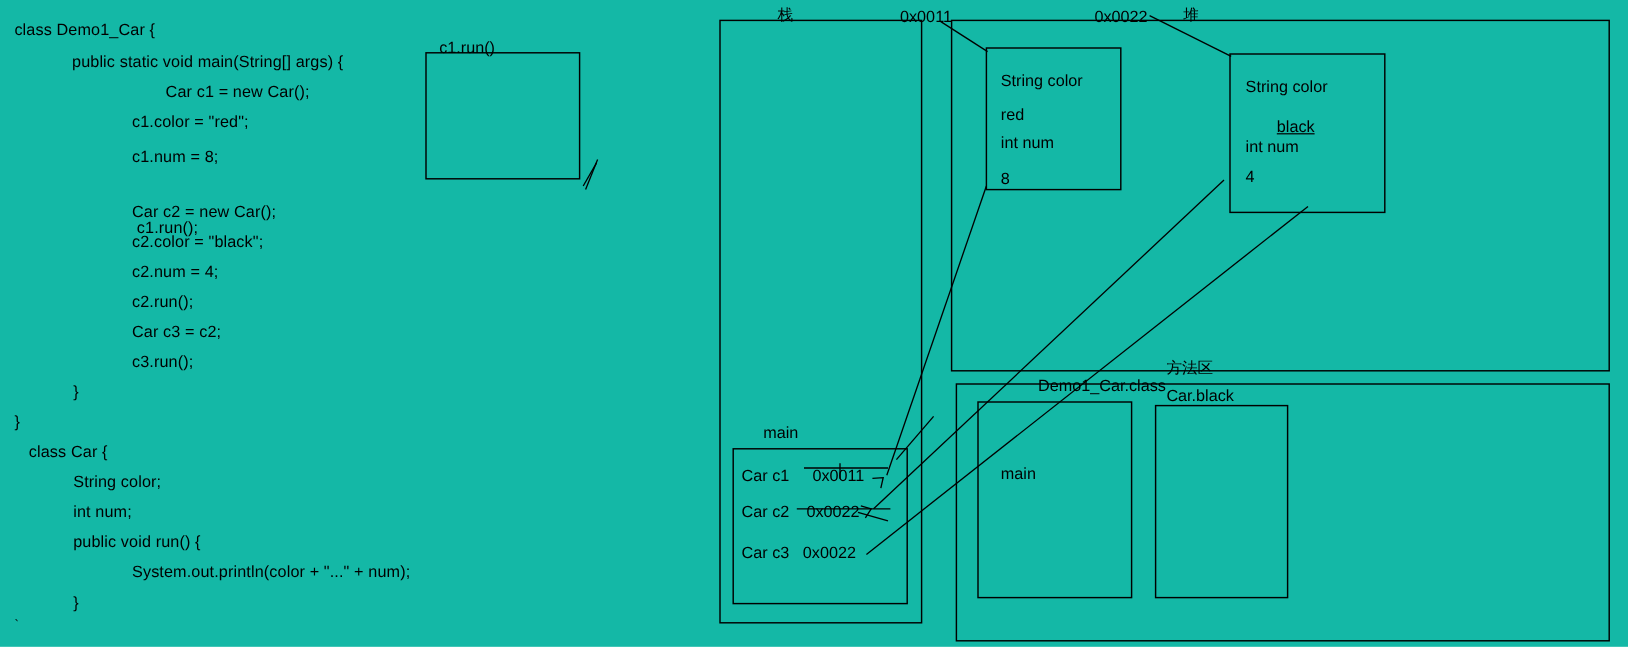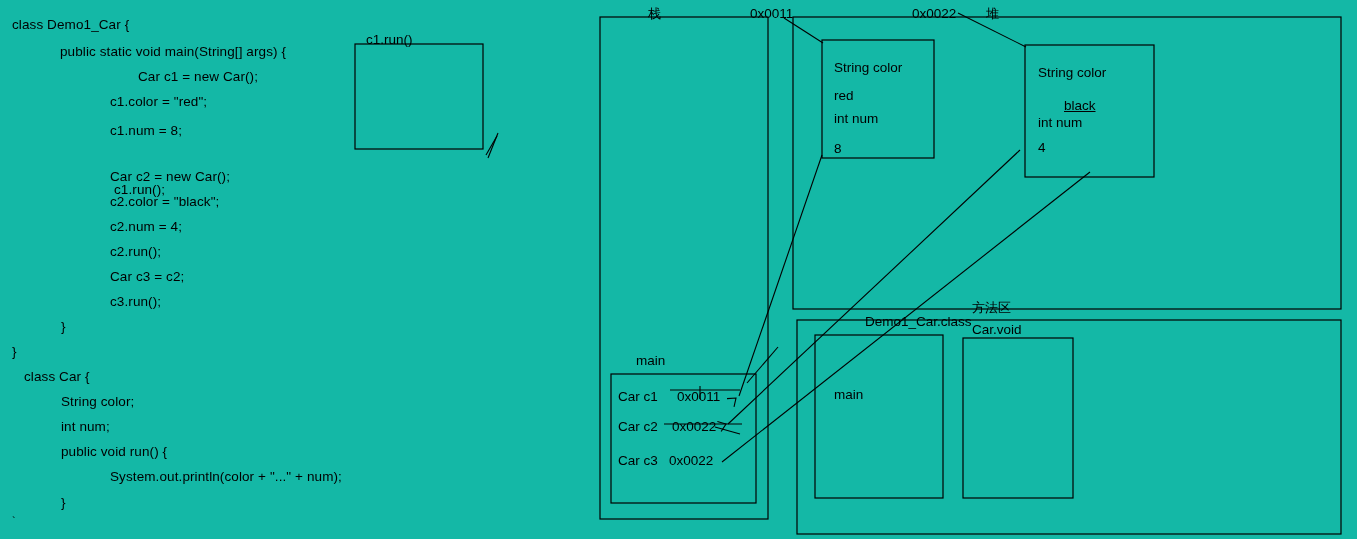--- a/index.html
+++ b/index.html
@@ -155,16 +155,16 @@
       <div class="obj-line" style="left: 834px; top: 89px;">red</div>
       <div class="obj-line" style="left: 834px; top: 112px;">int num</div>
       <div class="obj-line" style="left: 834px; top: 142px;">8</div>
       <div class="obj-line" style="left: 1038px; top: 66px;">String color</div>
       <div class="obj-line" style="left: 1064px; top: 99px; text-decoration: underline;">black</div>
       <div class="obj-line" style="left: 1038px; top: 116px;">int num</div>
       <div class="obj-line" style="left: 1038px; top: 141px;">4</div>
       <div class="dlabel cjk" style="left: 972px; top: 301px;">方法区</div>
       <div class="dlabel" style="left: 829px; top: 315px; margin-left: 36px;">Demo1_Car.class</div>
       <div class="dlabel" style="left: 834px; top: 388px;">main</div>
-      <div class="dlabel" style="left: 972px; top: 323px;">Car.void</div>
+      <div class="dlabel" style="left: 972px; top: 323px;">Car.black</div>
     </div>
 
 </div>
 
 </body></html>

